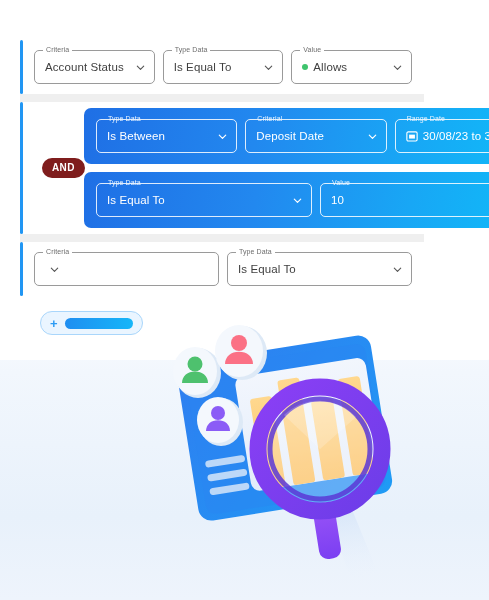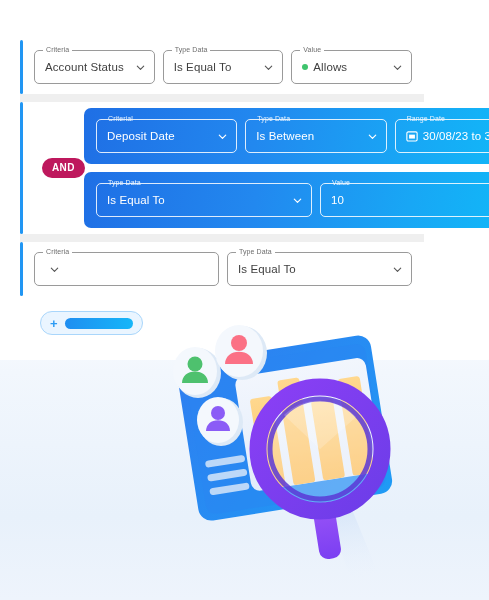--- a/index.html
+++ b/index.html
@@ -73,21 +73,21 @@
   .field.on-blue .flabel{
     background:transparent;color:#eaf4ff;
   }
   .field.on-blue .flabel::before{
     content:"";position:absolute;left:0;right:0;top:4px;height:3px;
     background:inherit;z-index:-1;
   }
   .field.on-blue .fvalue{color:#ffffff;}
   .and-badge{
     position:absolute;left:22px;top:50%;transform:translateY(-50%);
-    background:#be185d;color:#ffffff;
+    background:#7f1d1d;color:#ffffff;
     font-size:10px;font-weight:bold;letter-spacing:.4px;
     padding:4px 10px;border-radius:11px;
     line-height:12px;
   }
   
   .addbtn{
     position:absolute;left:40px;top:311px;
     width:103px;height:24px;border-radius:12px;
     border:1px solid #a9d6fb;
     background:#eaf5ff;
@@ -148,30 +148,30 @@
     <div class="gap"></div>
 
     <div class="group blue-group">
       <div class="accent"></div>
       <div class="and-badge">AND</div>
 
       <div class="blue-rows">
 
         <div class="blue-row">
           <div class="field on-blue">
-            <span class="flabel" style="background: transparent;">Criterial</span>
-            <span class="fvalue">Deposit Date</span>
+            <span class="flabel" style="background: transparent;">Type Data</span>
+            <span class="fvalue">Is Between</span>
             <svg class="chev" viewBox="0 0 12 12">
                 <path d="M2.5 4.5L6 8L9.5 4.5" fill="none" stroke="#ffffff" stroke-width="1.3" stroke-linecap="round" stroke-linejoin="round"></path>
               </svg>
           </div>
 
           <div class="field on-blue">
-            <span class="flabel" style="background: transparent;">Type Data</span>
-            <span class="fvalue">Is Between</span>
+            <span class="flabel" style="background: transparent;">Criterial</span>
+            <span class="fvalue">Deposit Date</span>
             <svg class="chev" viewBox="0 0 12 12">
                 <path d="M2.5 4.5L6 8L9.5 4.5" fill="none" stroke="#ffffff" stroke-width="1.3" stroke-linecap="round" stroke-linejoin="round"></path>
               </svg>
           </div>
 
           <div class="field on-blue">
             <span class="flabel" style="background: transparent;">Range Date</span>
             <svg class="cal" viewBox="0 0 14 14">
               <rect x="1" y="2.2" width="12" height="10.6" rx="1.6" fill="none" stroke="#ffffff" stroke-width="1.3"></rect>
               <rect x="3.6" y="5.4" width="6.8" height="4.6" fill="#ffffff"></rect>

